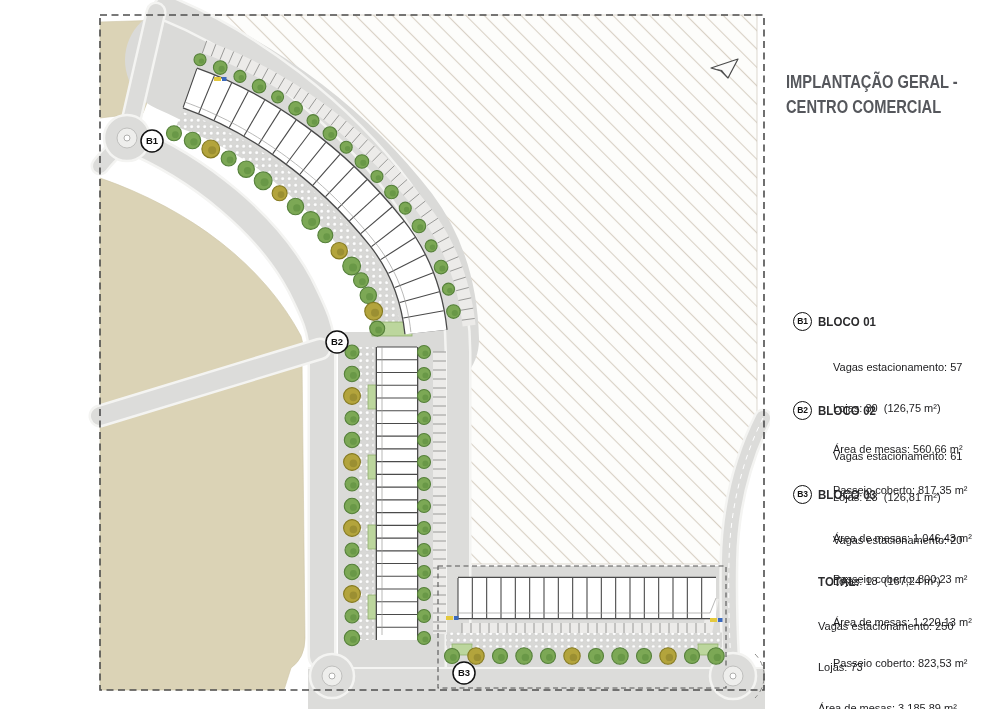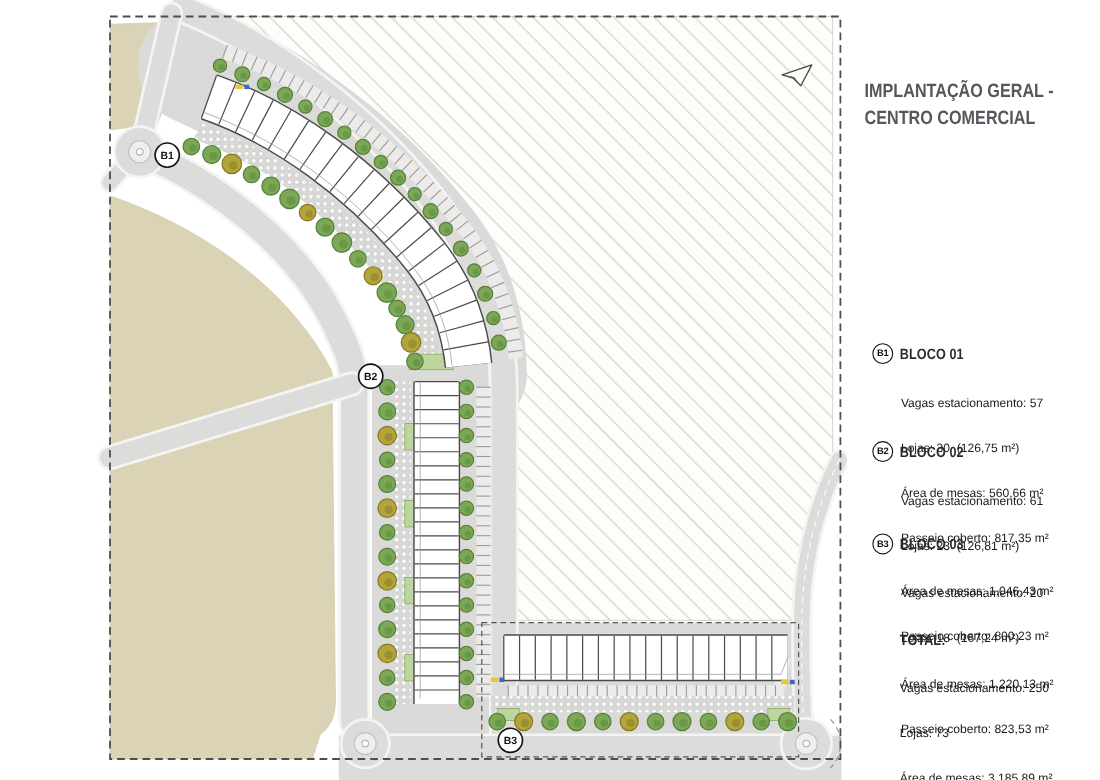--- a/index.html
+++ b/index.html
@@ -8,21 +8,21 @@
   #plan{position:absolute;left:0;top:0;}
   .title{position:absolute;left:786px;top:70px;font-weight:bold;font-size:17.5px;line-height:25px;
          color:#55575c;transform:scaleX(.84);transform-origin:left top;white-space:nowrap;}
   .legend-sec{position:absolute;left:793px;color:#1d1d1f;}
   .sec-head{display:flex;align-items:center;gap:6px;height:20px;}
   .badge{width:19px;height:19px;min-width:19px;border:1.5px solid #111;border-radius:50%;
          display:flex;align-items:center;justify-content:center;font-size:8.5px;font-weight:bold;
          letter-spacing:-.3px;color:#111;box-sizing:border-box;background:#fff;}
   .sec-title{font-weight:bold;font-size:13.5px;color:#2b2b2d;transform:scaleX(.85);
              transform-origin:left center;white-space:nowrap;letter-spacing:.1px;}
-  .sec-lines{margin:3px 0 0 26px;font-size:11px;line-height:13.6px;white-space:pre-wrap;color:#1b1b1d;}
+  .sec-lines{margin:3px 0 0 40px;font-size:11px;line-height:13.6px;white-space:pre-wrap;color:#1b1b1d;}
   .legend-sec.total{left:818px;}
   .legend-sec.total .sec-lines{margin-left:0;margin-top:4px;}
 </style>
 </head>
 <body>
 
 <svg id="plan" width="770" height="709" viewBox="0 0 770 709">
     <defs>
       <pattern id="hatch" width="13" height="13" patternUnits="userSpaceOnUse" patternTransform="rotate(-45)">
         <rect width="13" height="13" fill="#fdfdfb"></rect>

